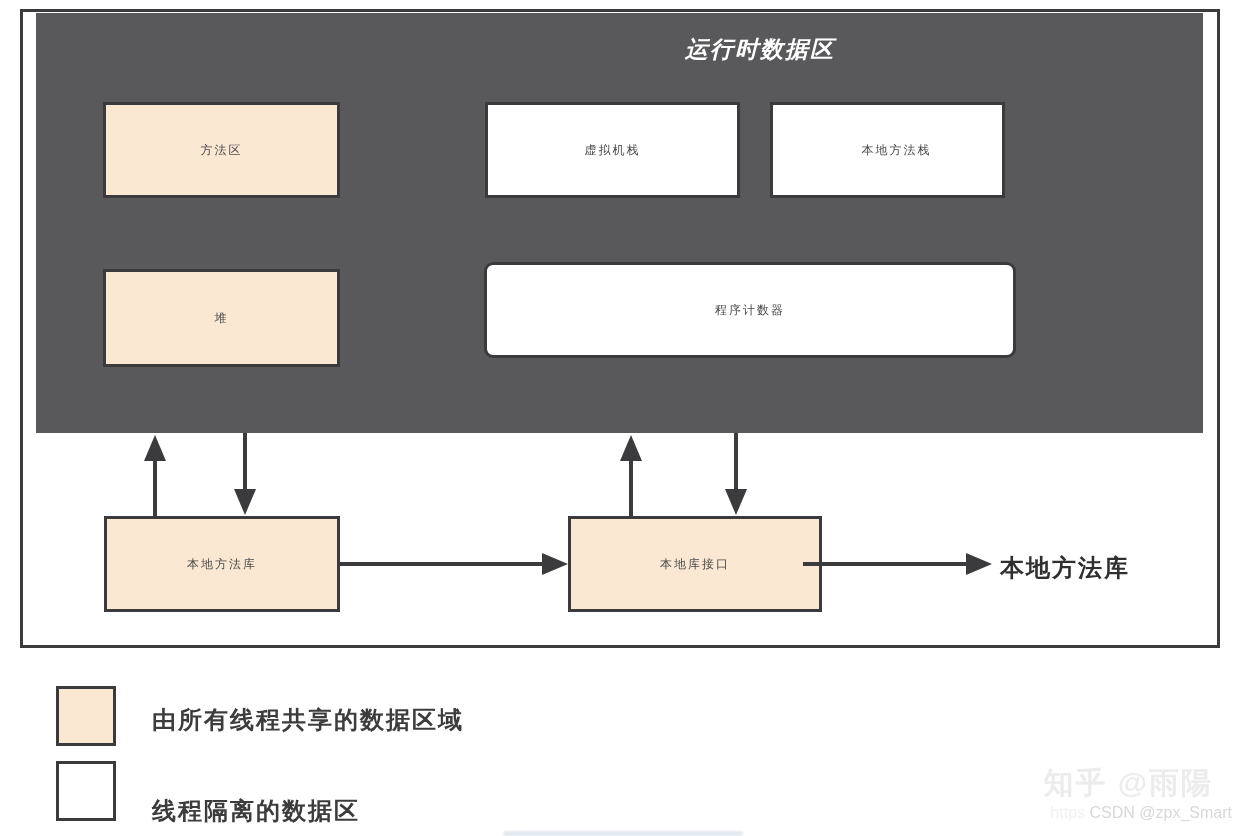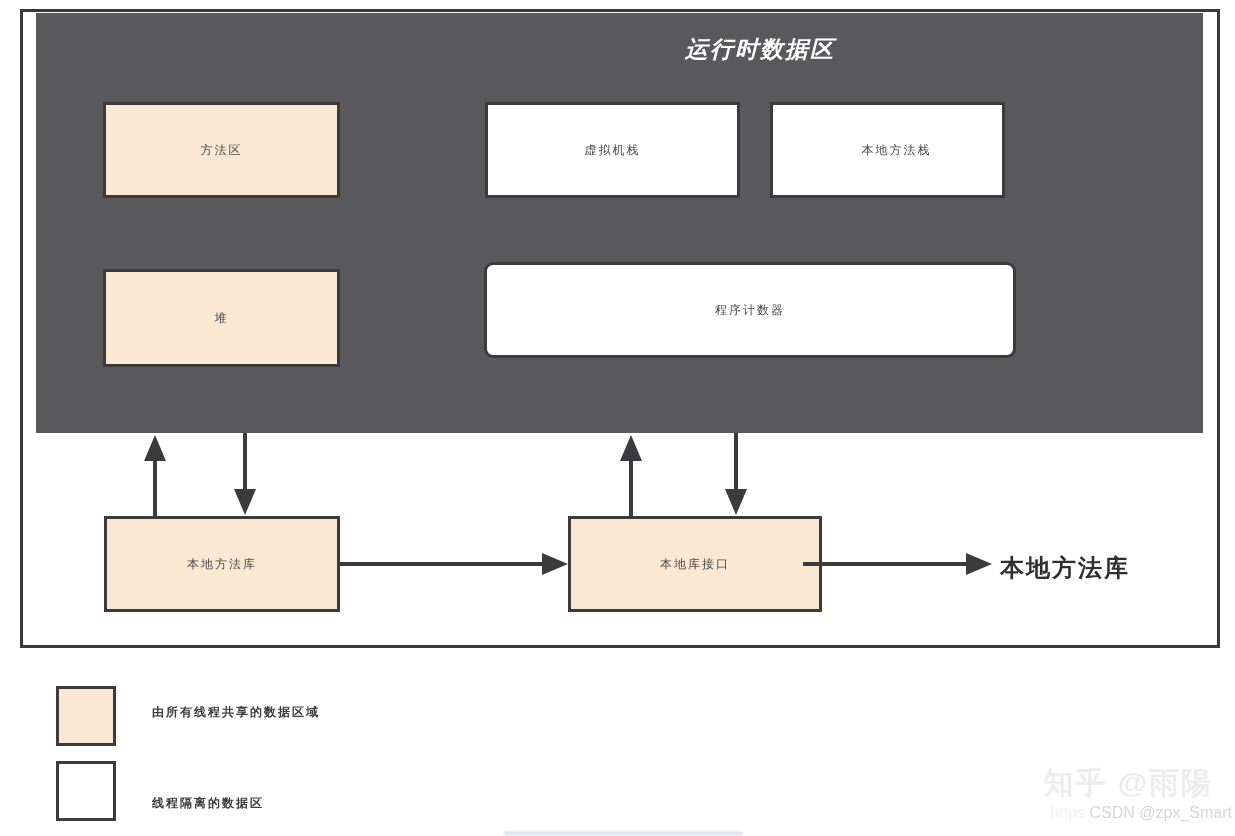--- a/index.html
+++ b/index.html
@@ -53,21 +53,21 @@
     border-left:26px solid var(--border);
   }
   .lib-label{
     position:absolute;left:1000px;top:552px;font-size:24px;font-weight:bold;
     color:#2f2f2f;letter-spacing:2px;
   }
   .legend-swatch{
     position:absolute;width:60px;height:60px;border:3px solid var(--border);
   }
   .legend-label{
-    position:absolute;left:152px;font-size:12px;font-weight:bold;color:#3c3c3c;
+    position:absolute;left:152px;font-size:24px;font-weight:bold;color:#3c3c3c;
     letter-spacing:2px;
   }
   .wm-zhihu{
     position:absolute;right:22px;top:763px;font-size:30px;font-weight:600;
     color:#ececec;letter-spacing:2px;white-space:nowrap;
   }
   .wm-csdn{
     position:absolute;right:3px;top:804px;font-size:16px;color:#d8d8d8;
     white-space:nowrap;
   }

